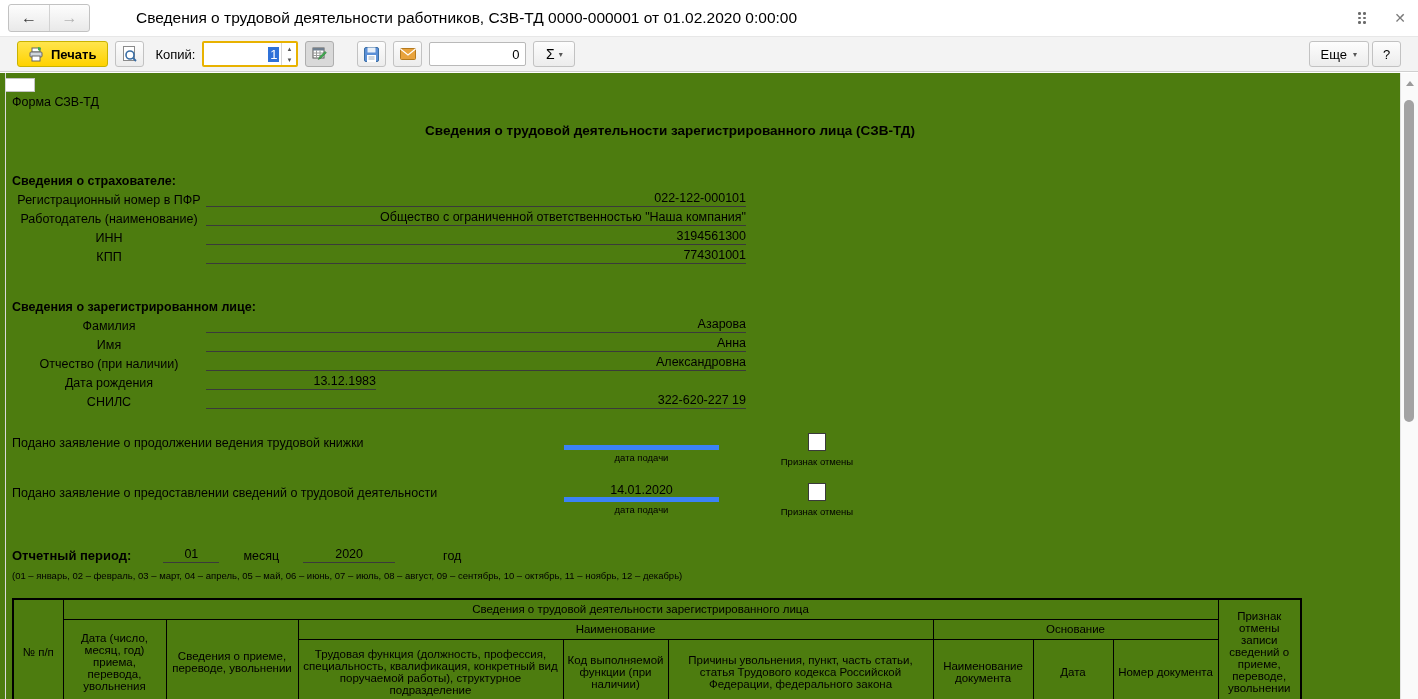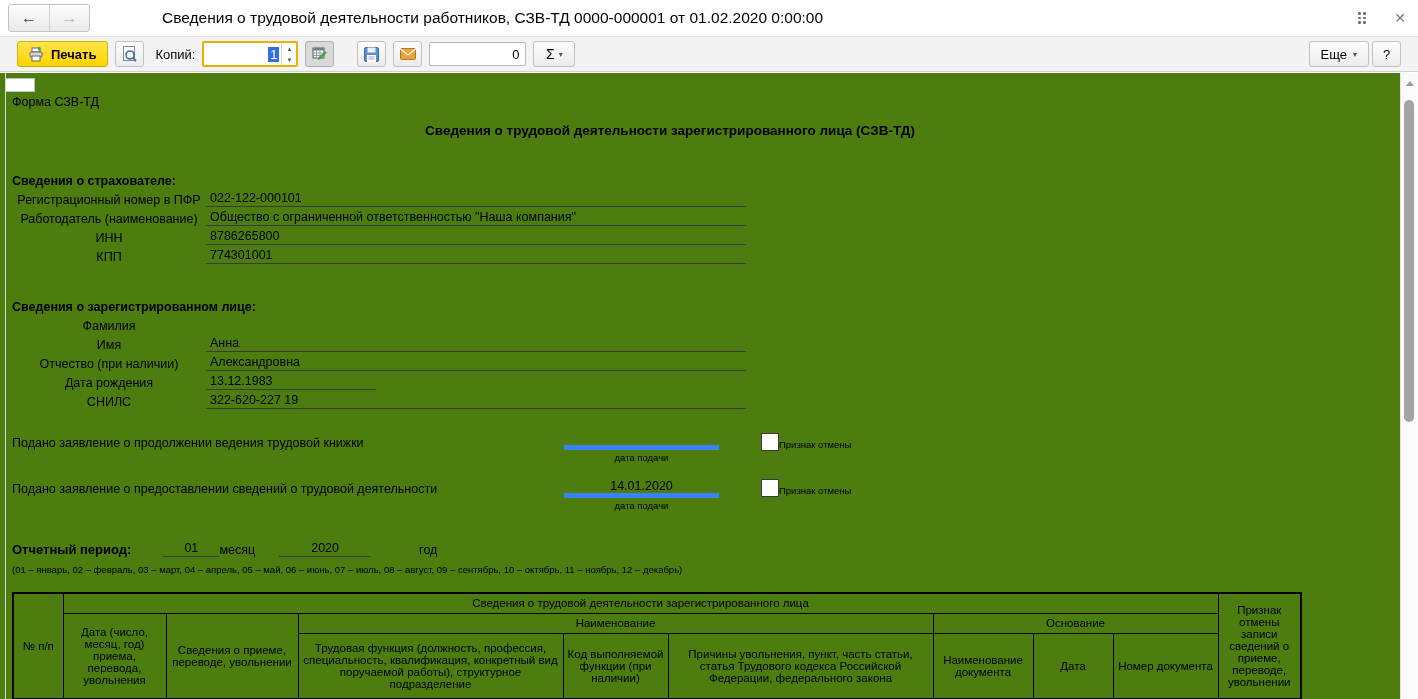--- a/index.html
+++ b/index.html
@@ -9,21 +9,21 @@
     font-family:"Liberation Sans", sans-serif; color:#000;
   }
   
   .titlebar { height:36px; display:flex; align-items:center; padding:0 12px 0 8px; background:#fff; }
   .navgroup { display:flex; border:1px solid #c2c2c2; border-radius:3px; overflow:hidden;
               background:linear-gradient(#fdfdfd,#e9e9e9); height:28px; }
   .navbtn { width:40px; display:flex; align-items:center; justify-content:center; font-size:16px; }
   .navbtn + .navbtn { border-left:1px solid #d2d2d2; }
   .nav-back { color:#3c3c3c; }
   .nav-fwd { color:#b3b3b3; }
-  .wtitle { margin-left:72px; font-size:15.5px; white-space:nowrap; }
+  .wtitle { margin-left:46px; font-size:15.5px; white-space:nowrap; }
   .titlebar-right { margin-left:auto; display:flex; align-items:center; gap:28px; }
   .dots-icon { display:grid; grid-template-columns:3px 3px; grid-gap:2px; }
   .dots-icon i { width:2.5px; height:2.5px; background:#6b6b6b; border-radius:50%; }
   .close-icon { color:#7a7a7a; font-size:14px; cursor:default; }
   
   .toolbar { height:36px; background:#f3f3f3; border-top:1px solid #e7e7e7; border-bottom:1px solid #cfcfcf;
              display:flex; align-items:center; padding:0 17px; gap:7px; }
   .btn { height:26px; border:1px solid #c2c2c2; border-radius:3px;
          background:linear-gradient(#fdfdfd,#ececec); display:flex; align-items:center;
          justify-content:center; font-size:13px; }
@@ -53,36 +53,36 @@
   .content { position:absolute; top:73px; left:0; right:0; bottom:0; background:#4d7c0f; }
   .cellcursor { position:absolute; left:5px; top:5px; width:30px; height:14px;
                 border:1px solid #c4c4c4; background:#fff; }
   .sheet { position:absolute; left:5px; top:0; width:1330px; border-left:1px solid #dadada;
            padding-left:6px; font-size:12.5px; }
   .form-code { margin-top:22px; }
   .doc-title { width:1316px; text-align:center; font-weight:bold; font-size:13.5px; margin-top:14px; }
   .sec-head { font-weight:bold; margin-top:36px; }
   .frow { display:flex; align-items:flex-end; height:19px; }
   .flabel { width:194px;text-align:center; }
-  .fvalue { width:540px; border-bottom:1px solid #3a3a3a; padding:0 0 0 4px; min-height:16px; }
+  .fvalue { width:540px; border-bottom:1px solid #3a3a3a; padding:0 0 0 4px; min-height:16px;text-align:right; }
   .fvalue.short { width:170px;margin-top:40px; }
   
   .strow { display:flex; align-items:flex-start; margin-top:16px; }
   .stlabel { width:552px; padding-top:3px; }
   .stdatecol { width:155px; display:flex; flex-direction:column; align-items:center; }
   .stline { width:155px; border-bottom:5px solid #3b82f6; text-align:center; min-height:17px; }
   .stcaption { font-size:9.5px; margin-top:2px; }
-  .stcancelcol { width:112px; margin-left:42px; display:flex; flex-direction:row; align-items:center; }
+  .stcancelcol { width:112px; margin-left:42px; display:flex; flex-direction:column; align-items:center; }
   .cbx { width:18px; height:18px; border:1px solid #3a3a3a; background:#fff; margin-bottom:3px; }
   
   .period { display:flex; align-items:flex-end; margin-top:30px; }
   .period b { font-size:13px; }
   .pval { border-bottom:1px solid #3a3a3a; text-align:center; min-height:16px; }
   .pmonth { width:56px; margin-left:32px; }
-  .pword { }
+  .pword { margin-left:24px; }
   .pyear { width:92px; margin-left:24px; }
   .pword2 { margin-left:48px; }
   .footnote { font-size:9.5px; margin-top:7px; }
   
   table.grid { border-collapse:collapse; margin-top:17px; table-layout:fixed;
                font-size:11.5px; text-align:center; border:2px solid #000; }
   table.grid th, table.grid td { border:1px solid #000; padding:1px 3px; font-weight:normal;
                overflow:hidden; vertical-align:middle; }
   tr.hrow1 th { height:20px; }
   tr.hrow2 th { height:20px; }
@@ -218,30 +218,31 @@
       <div class="frow">
         <div class="flabel">Регистрационный номер в ПФР</div>
         <div class="fvalue">022-122-000101</div>
       </div>
       <div class="frow">
         <div class="flabel">Работодатель (наименование)</div>
         <div class="fvalue">Общество с ограниченной ответственностью "Наша компания"</div>
       </div>
       <div class="frow">
         <div class="flabel">ИНН</div>
-        <div class="fvalue">8786265800</div>
+        <div class="fvalue">3194561300</div>
       </div>
       <div class="frow">
         <div class="flabel">КПП</div>
         <div class="fvalue">774301001</div>
       </div>
 
       <div class="sec-head">Сведения о зарегистрированном лице:</div>
       <div class="frow">
         <div class="flabel">Фамилия</div>
+        <div class="fvalue">Азарова</div>
       </div>
       <div class="frow">
         <div class="flabel">Имя</div>
         <div class="fvalue">Анна</div>
       </div>
       <div class="frow">
         <div class="flabel">Отчество (при наличии)</div>
         <div class="fvalue">Александровна</div>
       </div>
       <div class="frow">

